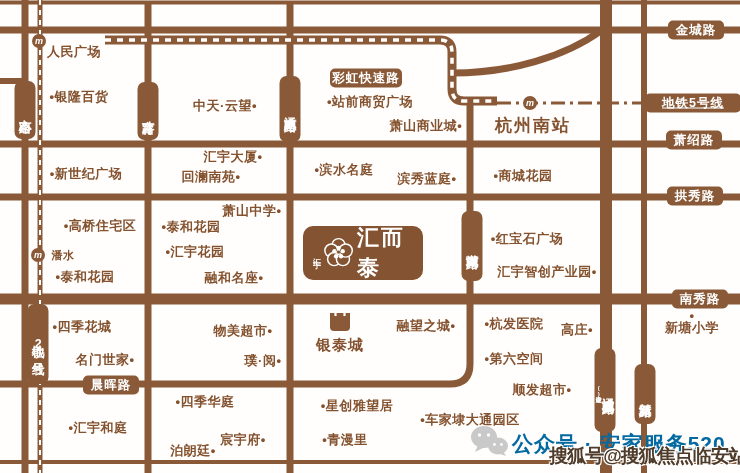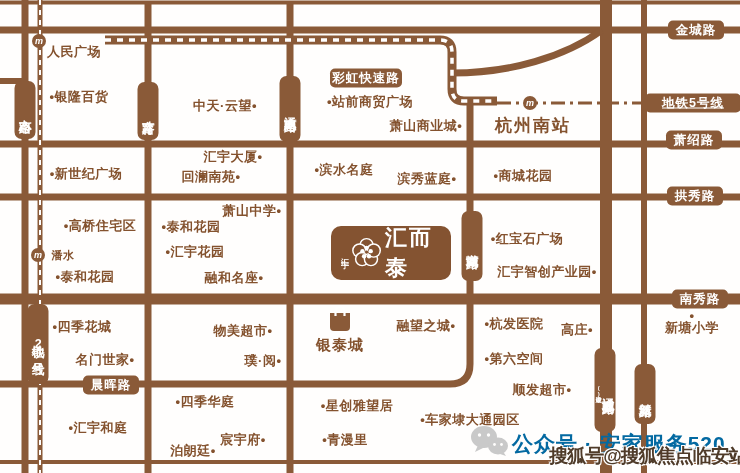--- a/index.html
+++ b/index.html
@@ -16,21 +16,21 @@
          border-radius:5px;display:flex;align-items:center;justify-content:center;
          font-size:12.5px;font-weight:700;z-index:5;line-height:1;}
   .badge.h{padding:0;height:19px;letter-spacing:1px;}
   .badge.v{writing-mode:vertical-rl;text-orientation:upright;width:21px;border-radius:7px;
            letter-spacing:1px;flex-direction:column;}
   .badge .sub{font-size:6px;letter-spacing:0;margin-top:1px;}
   .metro{position:absolute;transform:translate(-50%,-50%);width:14px;height:14px;border-radius:50%;
          background:#8a5a38;color:#fff;font-size:9px;font-weight:700;display:flex;
          align-items:center;justify-content:center;z-index:5;font-style:italic;}
   .plaque{position:absolute;left:303px;top:226px;width:120px;height:54px;background:#845331;
-          border-radius:10px;display:flex;align-items:center;z-index:6;padding:0;margin-left:28px;}
+          border-radius:10px;display:flex;align-items:center;z-index:6;padding:0;}
   .plaque .side{writing-mode:vertical-rl;text-orientation:upright;color:#fff;font-size:8px;
                 margin-left:7px;letter-spacing:1px;font-weight:700;}
   .plaque .flower{margin-left:2px;}
   .plaque .title{color:#fff;font-size:22px;font-weight:700;letter-spacing:2px;margin-left:3px;}
   .bag{position:absolute;left:340px;top:319px;transform:translate(-50%,-50%);z-index:4;}
   .wm-wechat{position:absolute;left:512px;top:444px;transform:translate(0,-50%);
              color:#0369a1;font-size:21px;font-weight:700;letter-spacing:1px;
              white-space:nowrap;z-index:3;}
   .wm-wechat-icon{position:absolute;left:489px;top:441px;transform:translate(-50%,-50%);z-index:3;}
   .wm-sohu{position:absolute;left:648px;top:456px;transform:translate(-50%,-50%);

